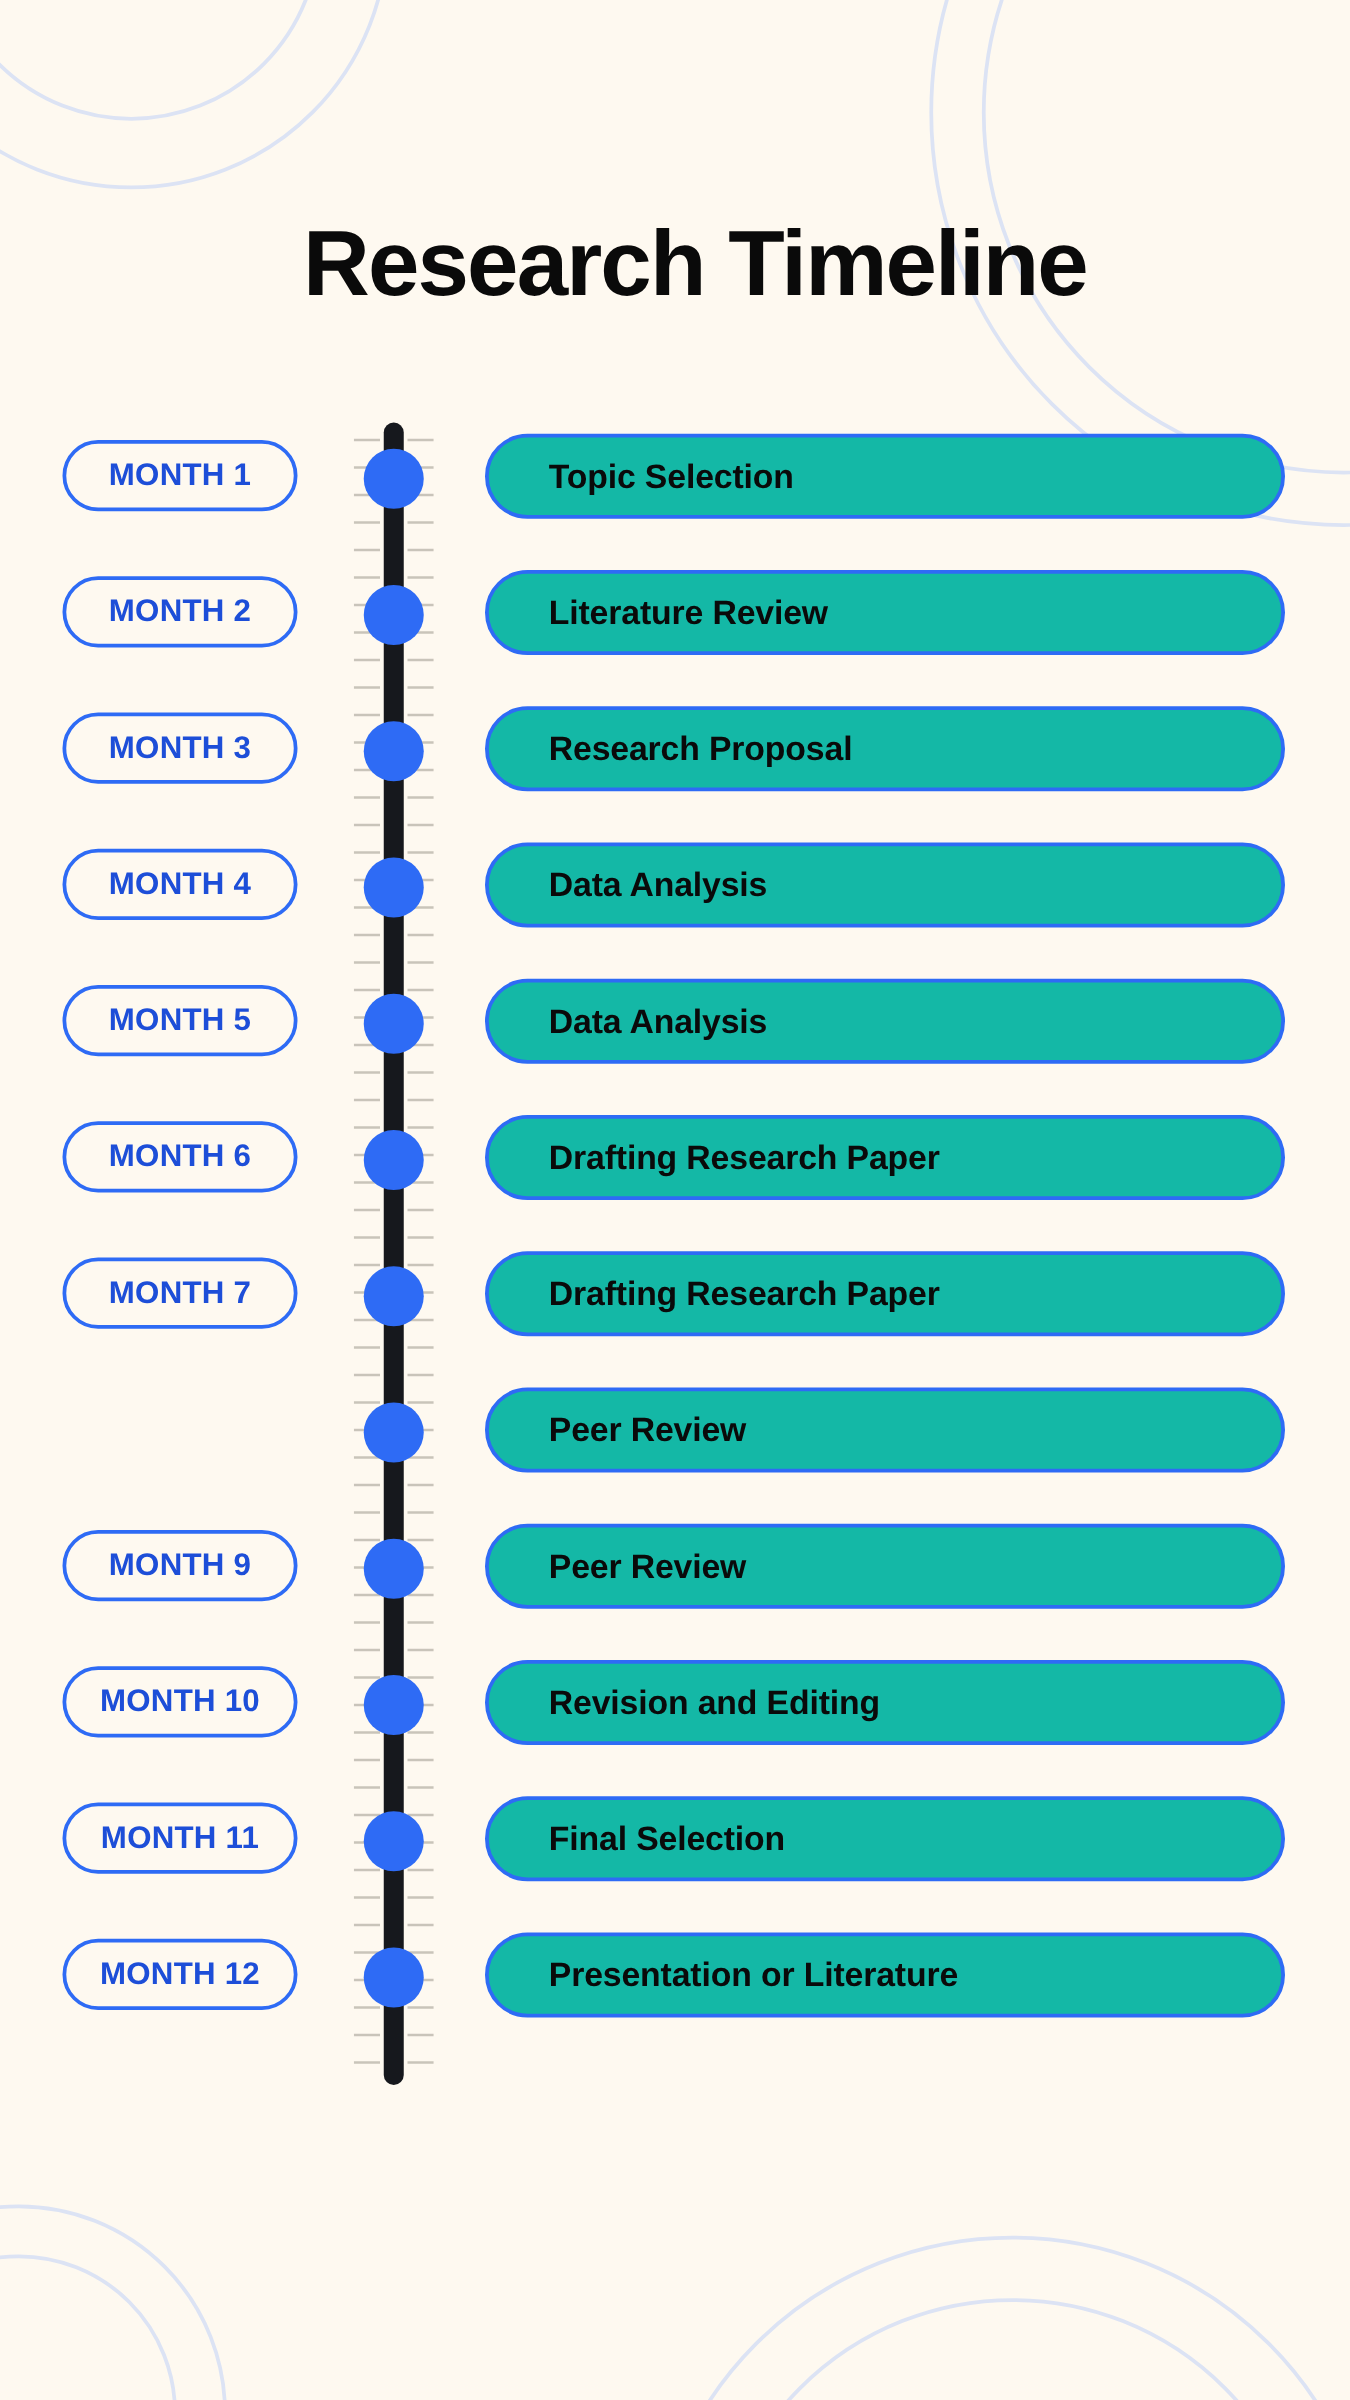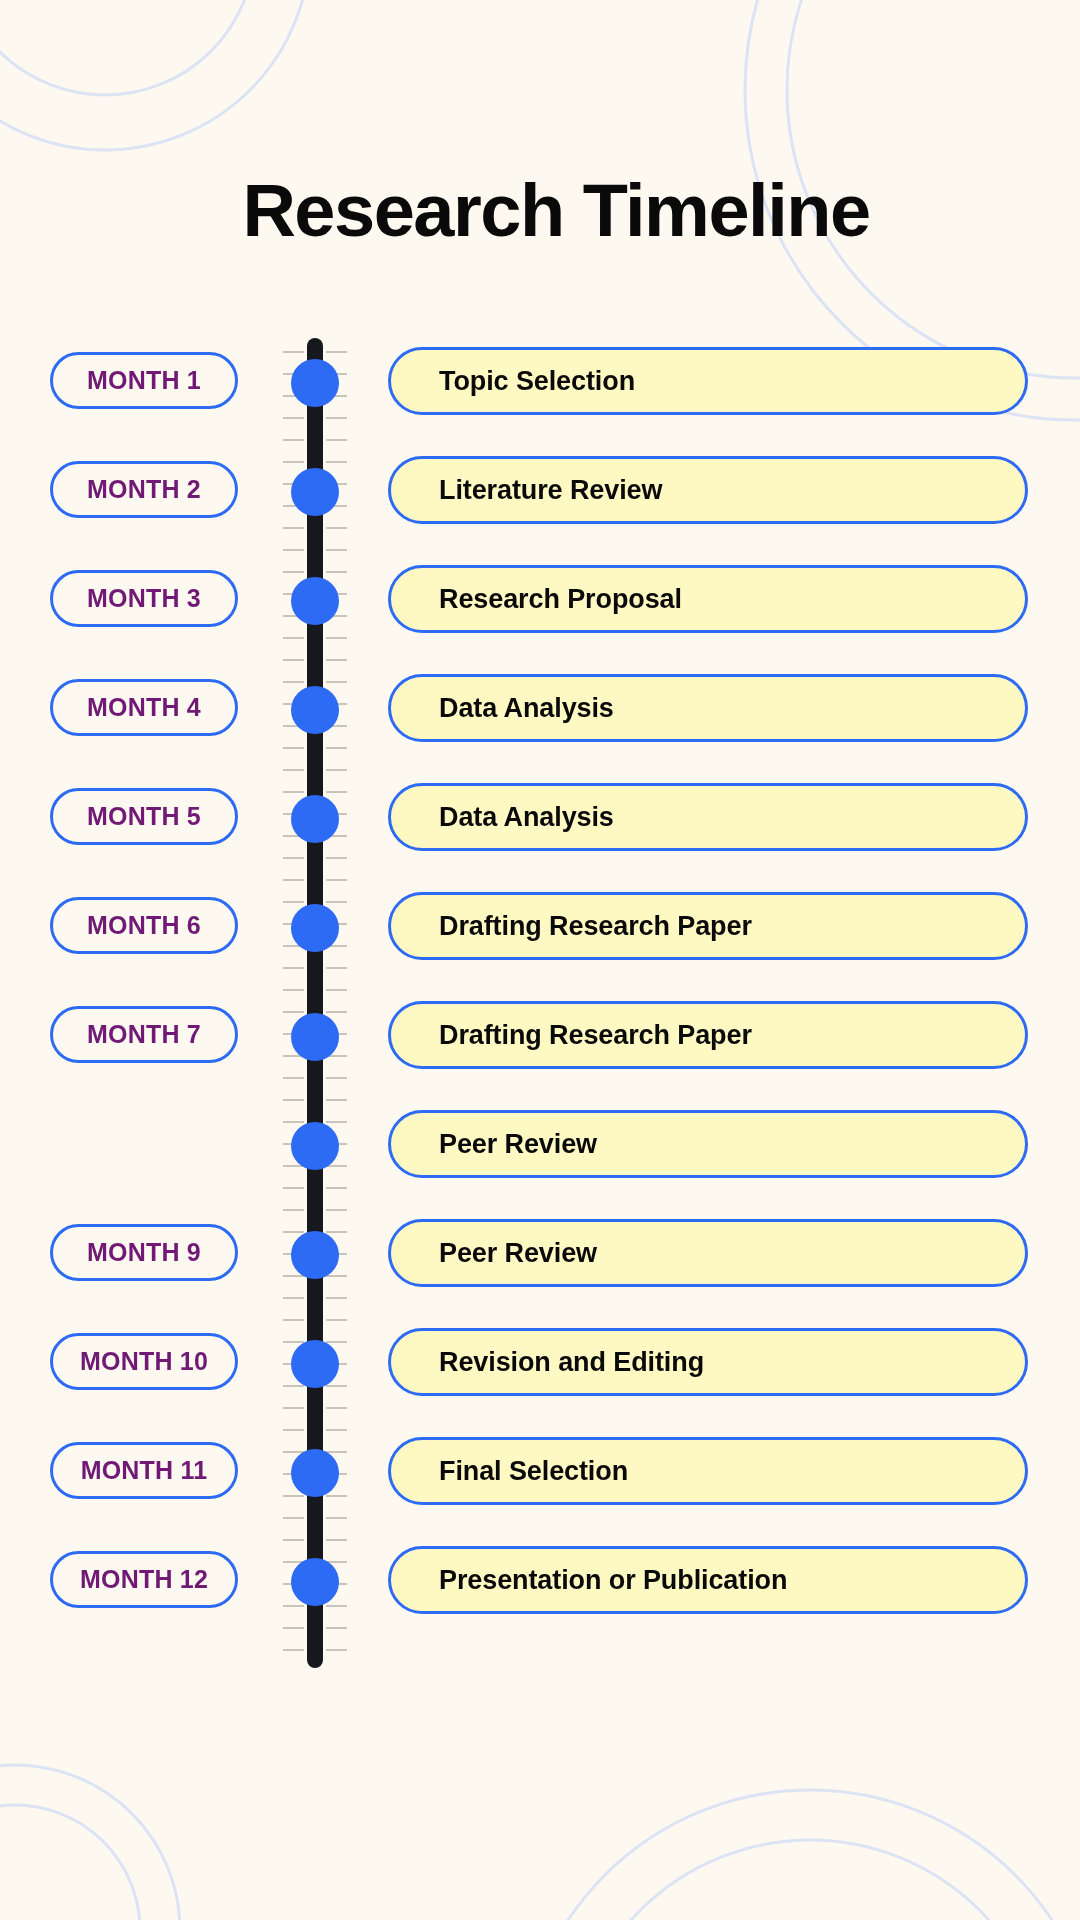--- a/index.html
+++ b/index.html
@@ -90,21 +90,21 @@
     height: 57px;
     box-sizing: border-box;
     border: 3px solid #2E6BF5;
     border-radius: 32px;
     background: #FEF9F0;
     display: flex;
     align-items: center;
     justify-content: center;
     font-size: 25px;
     font-weight: 700;
-    color: #701a75;
+    color: #1d4ed8;
     letter-spacing: 0.2px;
   }
 
   
   .node-dot {
     position: absolute;
     left: 291px;
     top: 21px;
     width: 48px;
     height: 48px;
@@ -116,21 +116,21 @@
   
   .task-card {
     position: absolute;
     left: 388px;
     top: 9px;
     width: 640px;
     height: 68px;
     box-sizing: border-box;
     border: 3px solid #2E6BF5;
     border-radius: 38px;
-    background: #fef9c3;
+    background: #14b8a6;
     display: flex;
     align-items: center;
     padding-left: 48px;
     font-size: 27px;
     font-weight: 700;
     color: #0A0A0A;
     letter-spacing: -0.1px;
   }
 </style>
 </head>
@@ -380,17 +380,17 @@
         <div class="task-card">
           <span>Final Selection</span>
         </div>
       </div>
       <div class="row">
         <div class="month-pill">
           <span>MONTH 12</span>
         </div>
         <div class="node-dot"></div>
         <div class="task-card">
-          <span>Presentation or Publication</span>
+          <span>Presentation or Literature</span>
         </div>
       </div>
     </div>
 </div>
 
 </body></html>

